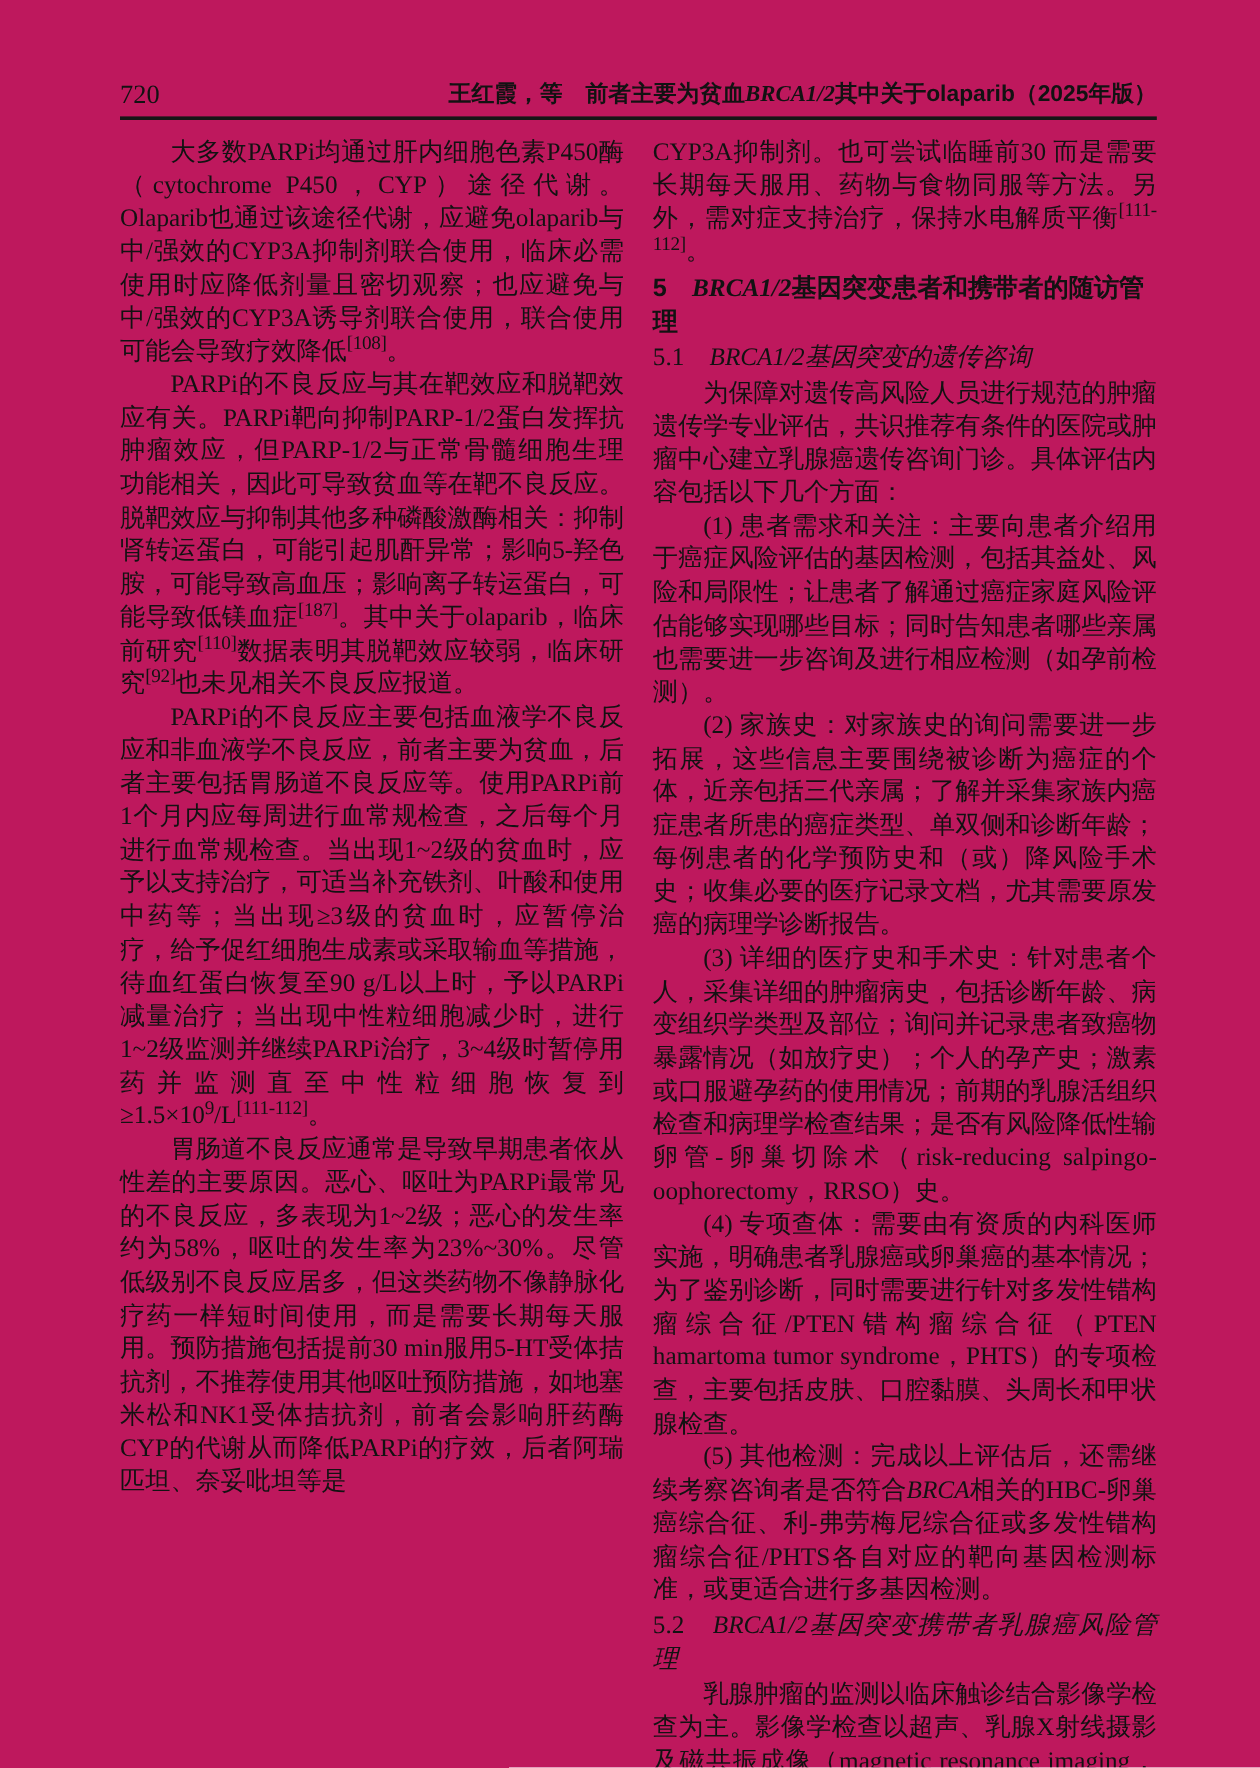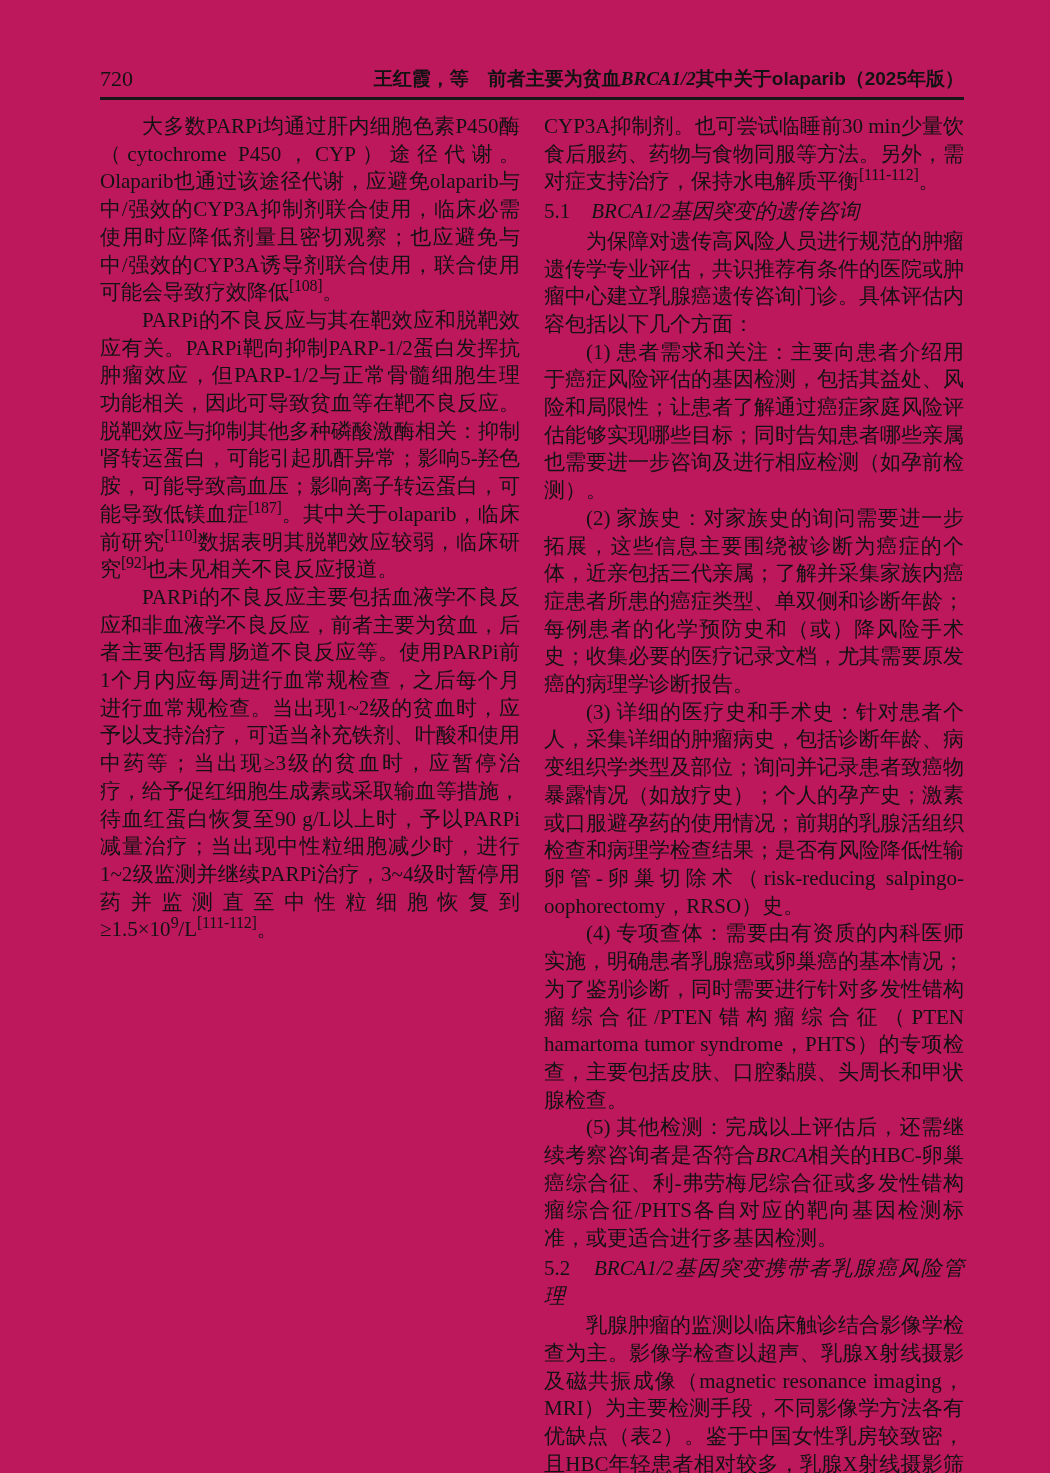--- a/index.html
+++ b/index.html
@@ -61,24 +61,26 @@
     <span class="pagenum">720</span>
     <span class="runtitle"><span>王红霞，等　</span><span>前者主要为贫血</span><em>BRCA1/2</em><span>其中关于olaparib（2025年版）</span></span>
   </div>
 
   <div class="columns">
 
     <div class="col">
       <p class="indent"><span>大多数PARPi均通过肝内细胞色素P450酶（cytochrome P450，CYP）途径代谢。Olaparib也通过该途径代谢，应避免olaparib与中/强效的CYP3A抑制剂联合使用，临床必需使用时应降低剂量且密切观察；也应避免与中/强效的CYP3A诱导剂联合使用，联合使用可能会导致疗效降低</span><sup class="sup">[108]</sup><span>。</span></p>
       <p class="indent"><span>PARPi的不良反应与其在靶效应和脱靶效应有关。PARPi靶向抑制PARP-1/2蛋白发挥抗肿瘤效应，但PARP-1/2与正常骨髓细胞生理功能相关，因此可导致贫血等在靶不良反应。脱靶效应与抑制其他多种磷酸激酶相关：抑制肾转运蛋白，可能引起肌酐异常；影响5-羟色胺，可能导致高血压；影响离子转运蛋白，可能导致低镁血症</span><sup class="sup">[187]</sup><span>。其中关于olaparib，临床前研究</span><sup class="sup">[110]</sup><span>数据表明其脱靶效应较弱，临床研究</span><sup class="sup">[92]</sup><span>也未见相关不良反应报道。</span></p>
       <p class="indent"><span>PARPi的不良反应主要包括血液学不良反应和非血液学不良反应，前者主要为贫血，后者主要包括胃肠道不良反应等。使用PARPi前1个月内应每周进行血常规检查，之后每个月进行血常规检查。当出现1~2级的贫血时，应予以支持治疗，可适当补充铁剂、叶酸和使用中药等；当出现≥3级的贫血时，应暂停治疗，给予促红细胞生成素或采取输血等措施，待血红蛋白恢复至90 g/L以上时，予以PARPi减量治疗；当出现中性粒细胞减少时，进行1~2级监测并继续PARPi治疗，3~4级时暂停用药并监测直至中性粒细胞恢复到≥1.5×10</span><sup class="sup">9</sup><span>/L</span><sup class="sup">[111-112]</sup><span>。</span></p>
+      <p class="indent"><span>胃肠道不良反应通常是导致早期患者依从性差的主要原因。恶心、呕吐为PARPi最常见的不良反应，多表现为1~2级；恶心的发生率约为58%，呕吐的发生率为23%~30%。尽管低级别不良反应居多，但这类药物不像静脉化疗药一样短时间使用，而是需要长期每天服用。预防措施包括提前30 min服用5-HT受体拮抗剂，不推荐使用其他呕吐预防措施，如地塞米松和NK1受体拮抗剂，前者会影响肝药酶CYP的代谢从而降低PARPi的疗效，后者阿瑞匹坦、奈妥吡坦等是</span></p>
     </div>
 
     <div class="col">
-      <p><span>CYP3A抑制剂。也可尝试临睡前30 min少量饮食后服药、药物与食物同服等方法。另外，需对症支持治疗，保持水电解质平衡</span><sup class="sup">[111-112]</sup><span>。</span></p>
+      <p><span>CYP3A抑制剂。也可尝试临睡前30 而是需要长期每天服用、药物与食物同服等方法。另外，需对症支持治疗，保持水电解质平衡</span><sup class="sup">[111-112]</sup><span>。</span></p>
+      <p class="h1-heading"><span>5　</span><em>BRCA1/2</em><span>基因突变患者和携带者的随访管理</span></p>
       <p class="h2-heading"><span class="upright">5.1　</span><em>BRCA1/2</em><span>基因突变的遗传咨询</span></p>
       <p class="indent"><span>为保障对遗传高风险人员进行规范的肿瘤遗传学专业评估，共识推荐有条件的医院或肿瘤中心建立乳腺癌遗传咨询门诊。具体评估内容包括以下几个方面：</span></p>
       <p class="indent"><span>(1) 患者需求和关注：主要向患者介绍用于癌症风险评估的基因检测，包括其益处、风险和局限性；让患者了解通过癌症家庭风险评估能够实现哪些目标；同时告知患者哪些亲属也需要进一步咨询及进行相应检测（如孕前检测）。</span></p>
       <p class="indent"><span>(2) 家族史：对家族史的询问需要进一步拓展，这些信息主要围绕被诊断为癌症的个体，近亲包括三代亲属；了解并采集家族内癌症患者所患的癌症类型、单双侧和诊断年龄；每例患者的化学预防史和（或）降风险手术史；收集必要的医疗记录文档，尤其需要原发癌的病理学诊断报告。</span></p>
       <p class="indent"><span>(3) 详细的医疗史和手术史：针对患者个人，采集详细的肿瘤病史，包括诊断年龄、病变组织学类型及部位；询问并记录患者致癌物暴露情况（如放疗史）；个人的孕产史；激素或口服避孕药的使用情况；前期的乳腺活组织检查和病理学检查结果；是否有风险降低性输卵管-卵巢切除术（risk-reducing salpingo-oophorectomy，RRSO）史。</span></p>
       <p class="indent"><span>(4) 专项查体：需要由有资质的内科医师实施，明确患者乳腺癌或卵巢癌的基本情况；为了鉴别诊断，同时需要进行针对多发性错构瘤综合征/PTEN错构瘤综合征（PTEN hamartoma tumor syndrome，PHTS）的专项检查，主要包括皮肤、口腔黏膜、头周长和甲状腺检查。</span></p>
       <p class="indent"><span>(5) 其他检测：完成以上评估后，还需继续考察咨询者是否符合</span><em>BRCA</em><span>相关的HBC-卵巢癌综合征、利-弗劳梅尼综合征或多发性错构瘤综合征/PHTS各自对应的靶向基因检测标准，或更适合进行多基因检测。</span></p>
       <p class="h2-heading"><span class="upright">5.2　</span><em>BRCA1/2</em><span>基因突变携带者乳腺癌风险管理</span></p>
       <p class="indent"><span>乳腺肿瘤的监测以临床触诊结合影像学检查为主。影像学检查以超声、乳腺X射线摄影及磁共振成像（magnetic resonance imaging，MRI）为主要检测手段，不同影像学方法各有优缺点（表2）。鉴于中国女性乳房较致密，且HBC年轻患者相对较多，乳腺X射线摄影筛查检出率较低。</span></p>
     </div>

